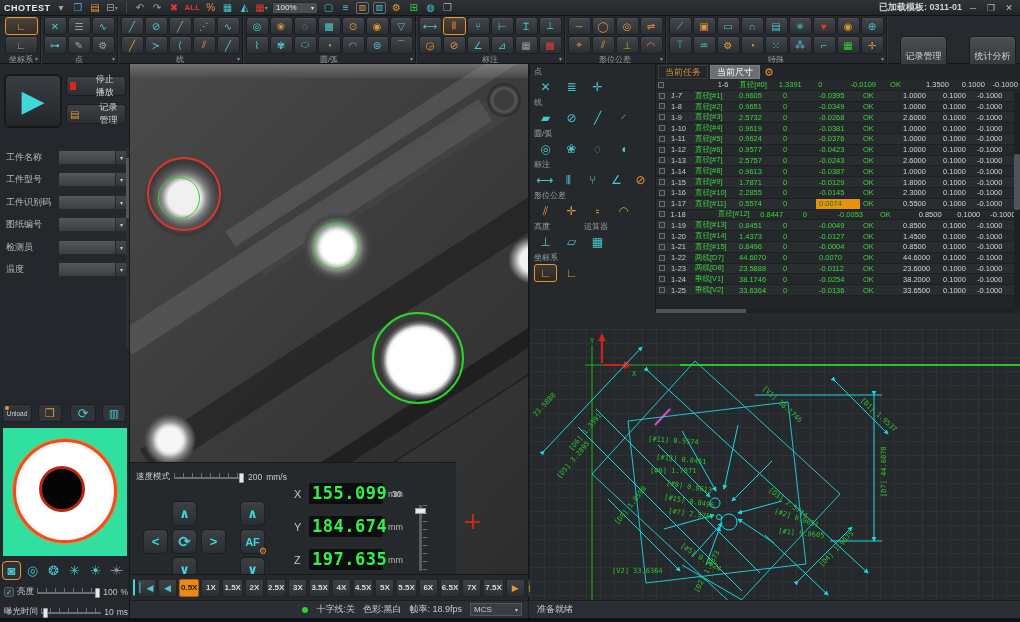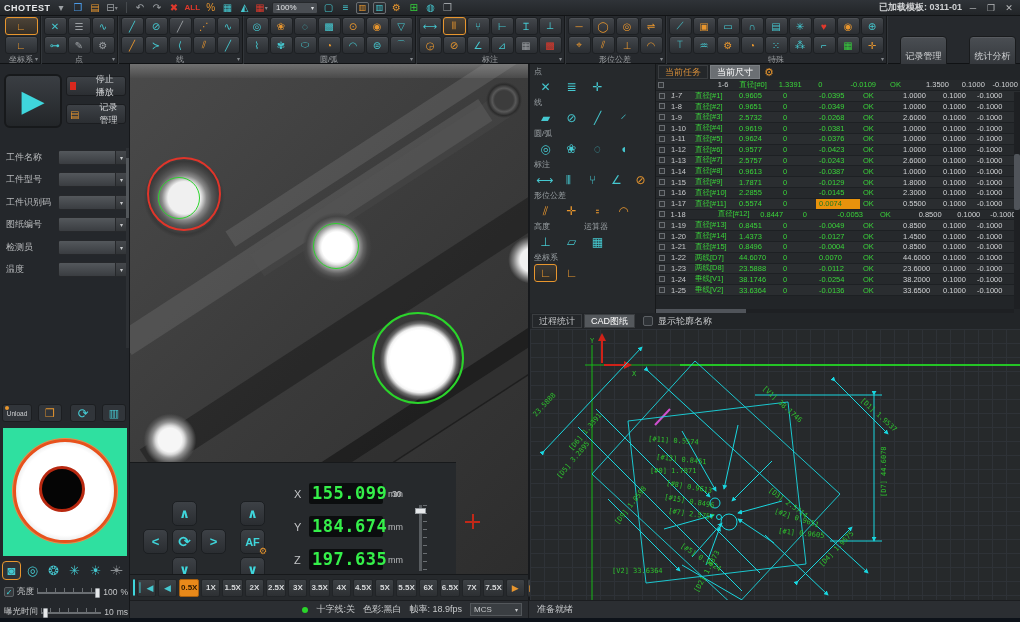--- a/index.html
+++ b/index.html
@@ -479,20 +479,30 @@
        background:radial-gradient(circle,#f0f0f0 0 28%,#c8c8c8 34%,#808080 44%,rgba(70,70,70,0) 56%);"></div>
 
   <div class="pad" style="left:352px;top:14px;width:44px;height:44px;
        background:radial-gradient(circle,#3c3c3c 0 30%,#585858 38%,#2c2c2c 50%,rgba(40,40,40,0) 58%);"></div>
 
   <div class="crossh" style="left:335px;top:457px;width:15px;height:1.5px;"></div>
   <div class="crossh" style="left:342px;top:450px;width:1.5px;height:15px;"></div>
 </div>
 
 <div id="motion" class="abs">
+  <div id="speedrow">
+    <span>速度模式</span>
+    <span class="track" style="max-width:70px;">
+      <span class="ticks"></span>
+        <span class="bar"></span>
+      <span class="handle" style="right:0;"></span>
+    </span>
+    <span>200</span>
+    <span>mm/s</span>
+  </div>
   <span class="abs" style="left:262px;top:26px;font-size:8.5px;">30</span>
 
   <div class="navbtn" style="left:42px;top:38px;">∧</div>
   <div class="navbtn" style="left:13px;top:66px;">&lt;</div>
   <div class="navbtn" style="left:42px;top:66px;font-size:15px;">⟳</div>
   <div class="navbtn" style="left:71px;top:66px;">&gt;</div>
   <div class="navbtn" style="left:42px;top:94px;top:94px;">∨</div>
   <div class="navbtn" style="left:110px;top:38px;">∧</div>
   <div class="navbtn" id="afbtn" style="left:110px;top:66px;">
     <span>AF</span>
@@ -919,26 +929,20 @@
     </div>
   <div id="tvscroll">
       <div></div>
     </div>
   <div id="thscroll">
       <div></div>
     </div>
 </div>
 
 <div id="cadarea" class="abs">
-  <div id="cadtabs">
-    <span class="cadtab">过程统计</span>
-    <span class="cadtab active">CAD图纸</span>
-    <span class="chk" style="background:#2e3236;color:transparent;"></span>
-    <span class="chklbl">显示轮廓名称</span>
-  </div>
   <div id="cadcanvas">
     <svg id="cadsvg" width="490" height="271" viewBox="0 0 490 271">
       <defs>
         <marker id="ah" viewBox="0 0 6 6" refX="5" refY="3" markerWidth="5" markerHeight="5" orient="auto">
           <path d="M0,0 L6,3 L0,6 z" fill="#19d7e0"></path>
         </marker>
       </defs>
 
       <line x1="55" y1="36" x2="490" y2="36" stroke="#16b916" stroke-width="1"></line>
       <line x1="150" y1="36" x2="490" y2="36" stroke="#27e027" stroke-width="1.5"></line>

